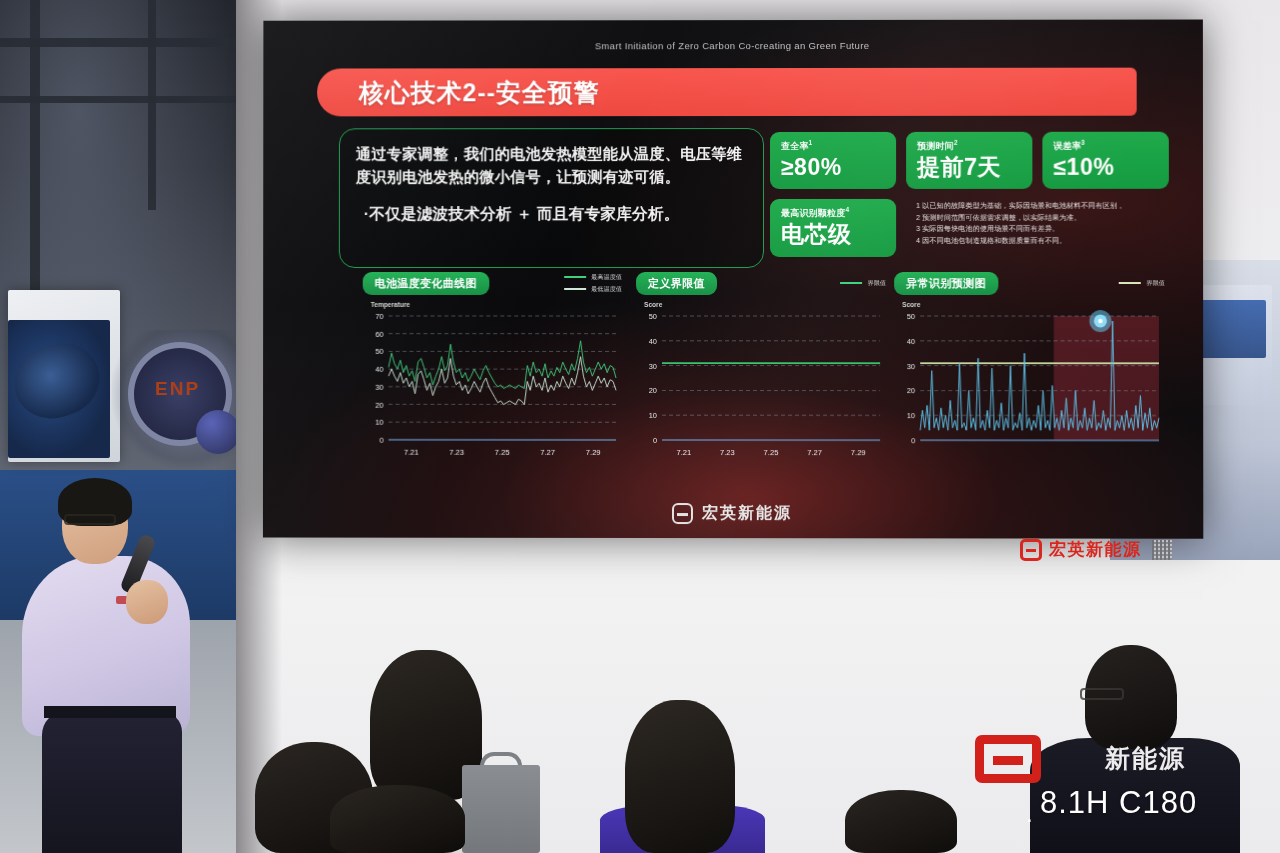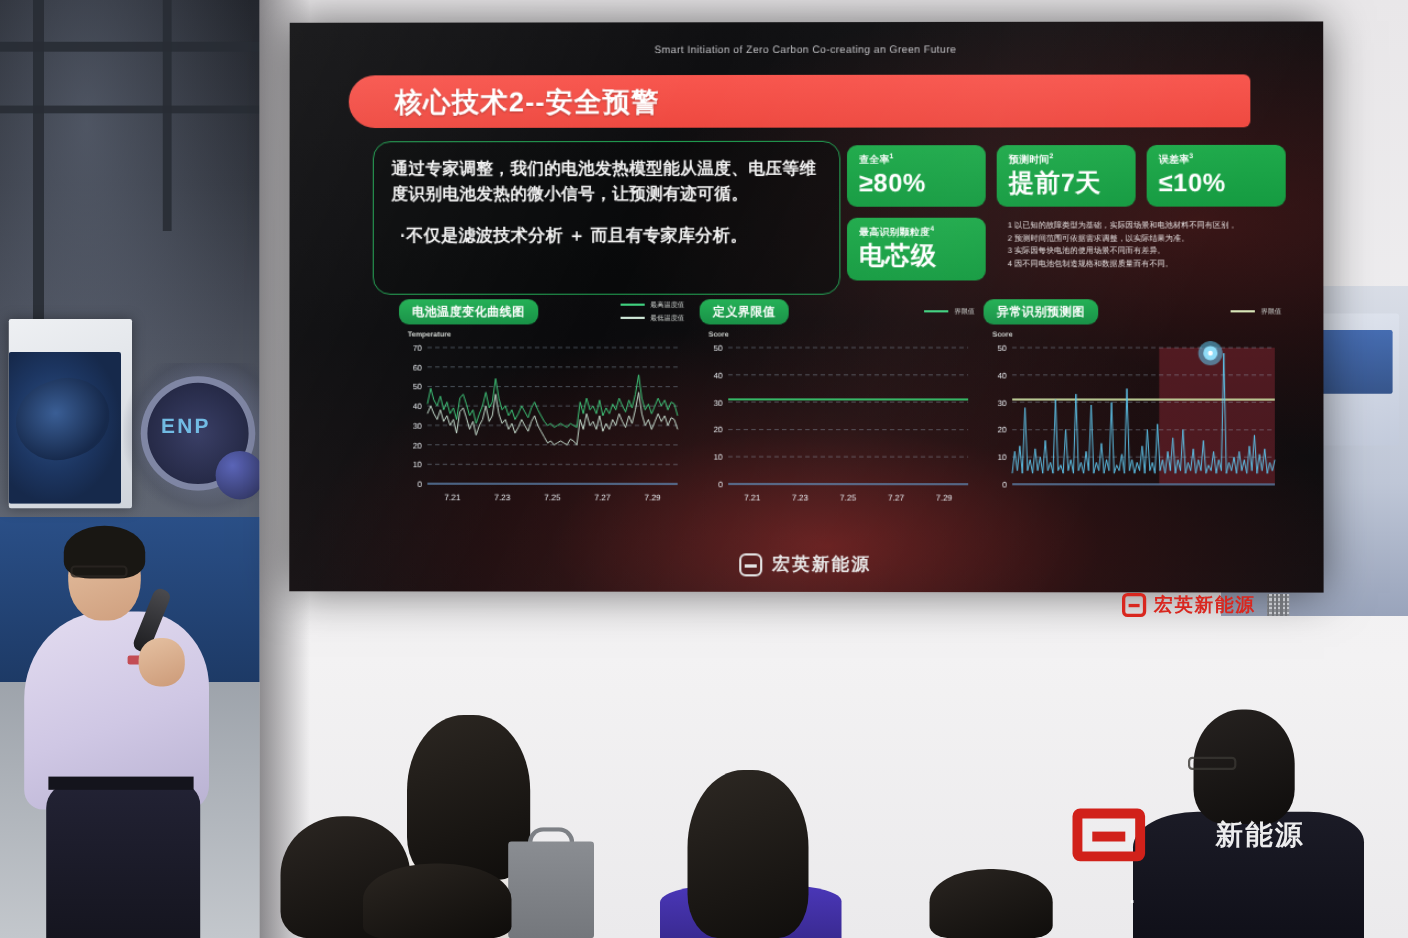--- a/index.html
+++ b/index.html
@@ -30,22 +30,22 @@
   .booth-ellipse { position:absolute; left:14px; top:345px; width:86px; height:72px;
       background:radial-gradient(ellipse at 45% 40%,#3b5f96,#16294b 70%);
       border-radius:50%/55%; transform:rotate(-18deg); opacity:.95; }
   .enp-booth { position:absolute; left:112px; top:330px; width:150px; height:140px;
       background:radial-gradient(circle at 50% 45%, rgba(150,160,210,.55), rgba(40,45,70,.15) 62%, transparent 72%); }
   .enp-ring { position:absolute; left:128px; top:342px; width:104px; height:104px;
       border-radius:50%; border:6px solid rgba(200,210,240,.55);
       background:radial-gradient(circle,#3a3f66 0%,#262a47 70%); }
   .enp-dot { position:absolute; left:196px; top:410px; width:44px; height:44px;
       border-radius:50%; background:radial-gradient(circle at 35% 30%,#5a64b8,#2a2e55); }
-  .enp-txt { position:absolute; left:132px; top:378px; width:74px; text-align:center;
-      color:#7dd3fc; font-size:19px; font-weight:700; letter-spacing:2px; opacity:.85; }
+  .enp-txt { position:absolute; left:155px; top:378px; width:74px; 
+      color:#c2410c; font-size:19px; font-weight:700; letter-spacing:2px; opacity:.85; }
   .blue-floor { position:absolute; left:0; top:470px; width:262px; height:150px;
       background:linear-gradient(180deg,#2a4f87,#1d3a66); }
 
   .wall { position:absolute; left:236px; top:0; width:1044px; height:853px;
       background:linear-gradient(180deg,#e9e7e9 0%,#efeef0 40%,#f3f2f3 70%,#ebeaec 100%); }
   .wall-shadow { position:absolute; left:236px; top:0; width:46px; height:853px;
       background:linear-gradient(90deg,rgba(60,58,62,.55),rgba(255,255,255,0)); }
 
   .hall-right { position:absolute; right:0; top:260px; width:170px; height:300px;
       background:linear-gradient(180deg,#d7dce6,#b9c2d4 60%,#8f9bb5);
@@ -426,14 +426,15 @@
     <div class="a4-hair"></div>
     <div class="a5-hair"></div>
     <div class="a6-body"></div>
     <div class="a6-head"></div>
     <div class="a6-glass"></div>
   </div>
 
   <div class="big-mark"></div>
   <div class="wall-cn">新能源</div>
   <div class="hall-dot">.</div>
+  <div class="hall-no">8.1H C180</div>
 
 </div>
 
 </body></html>

